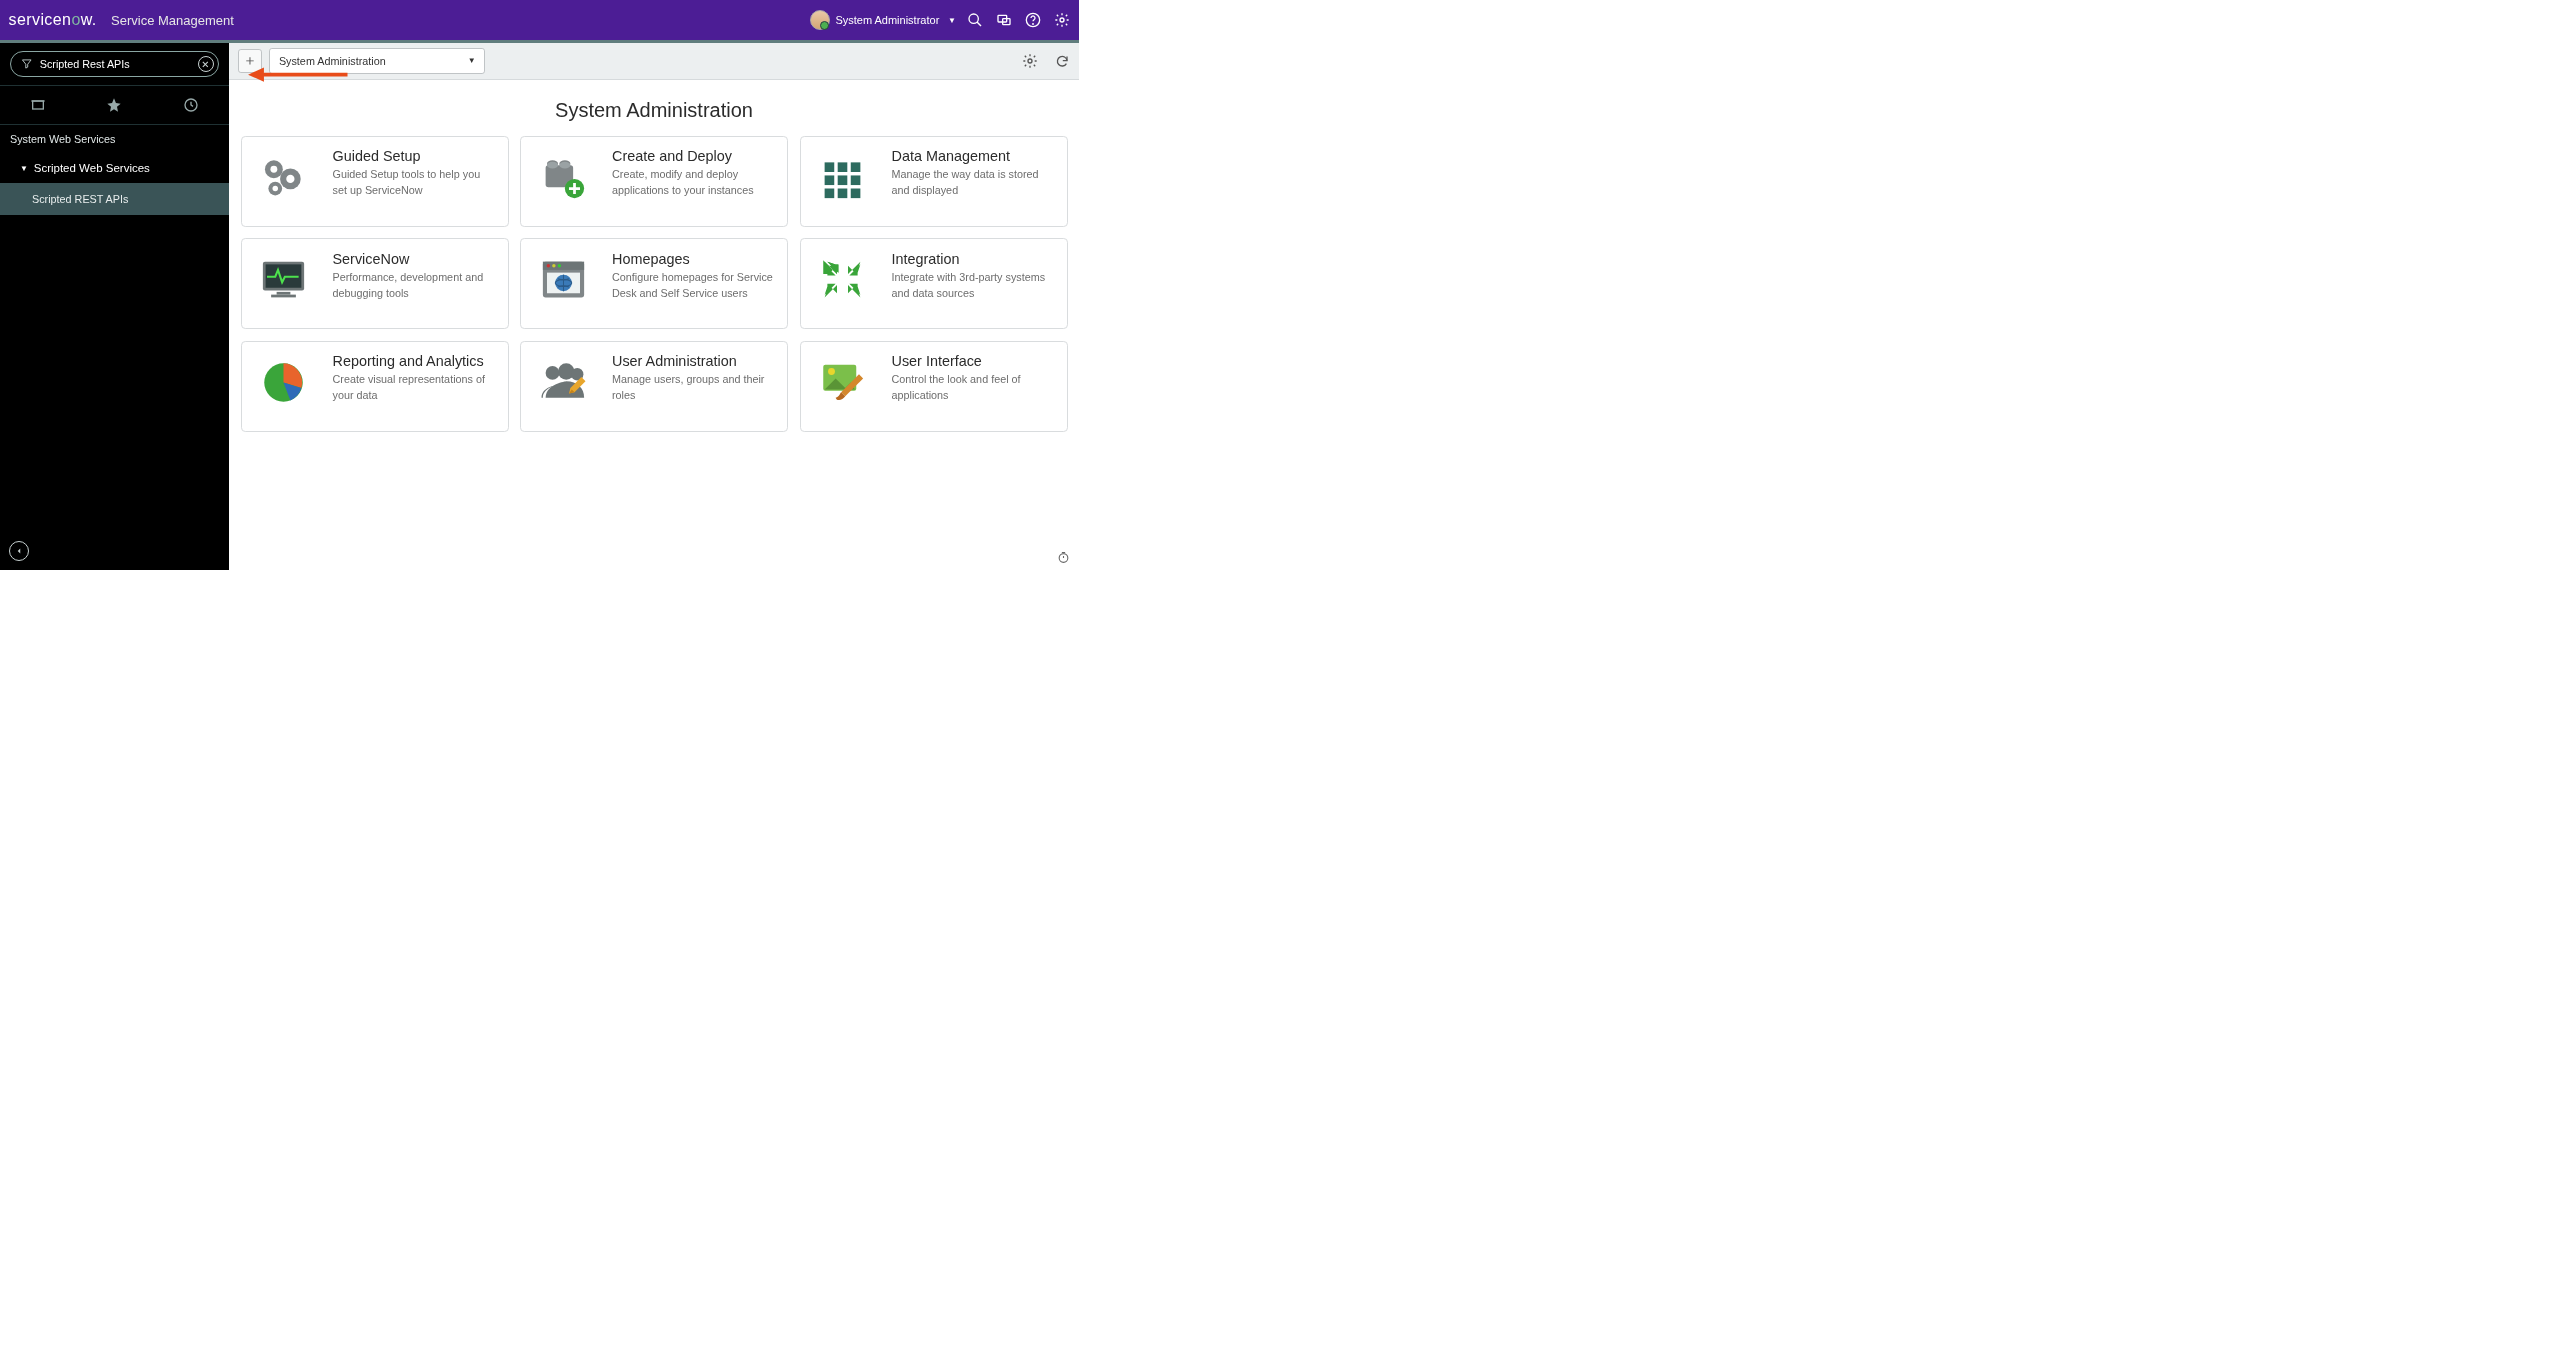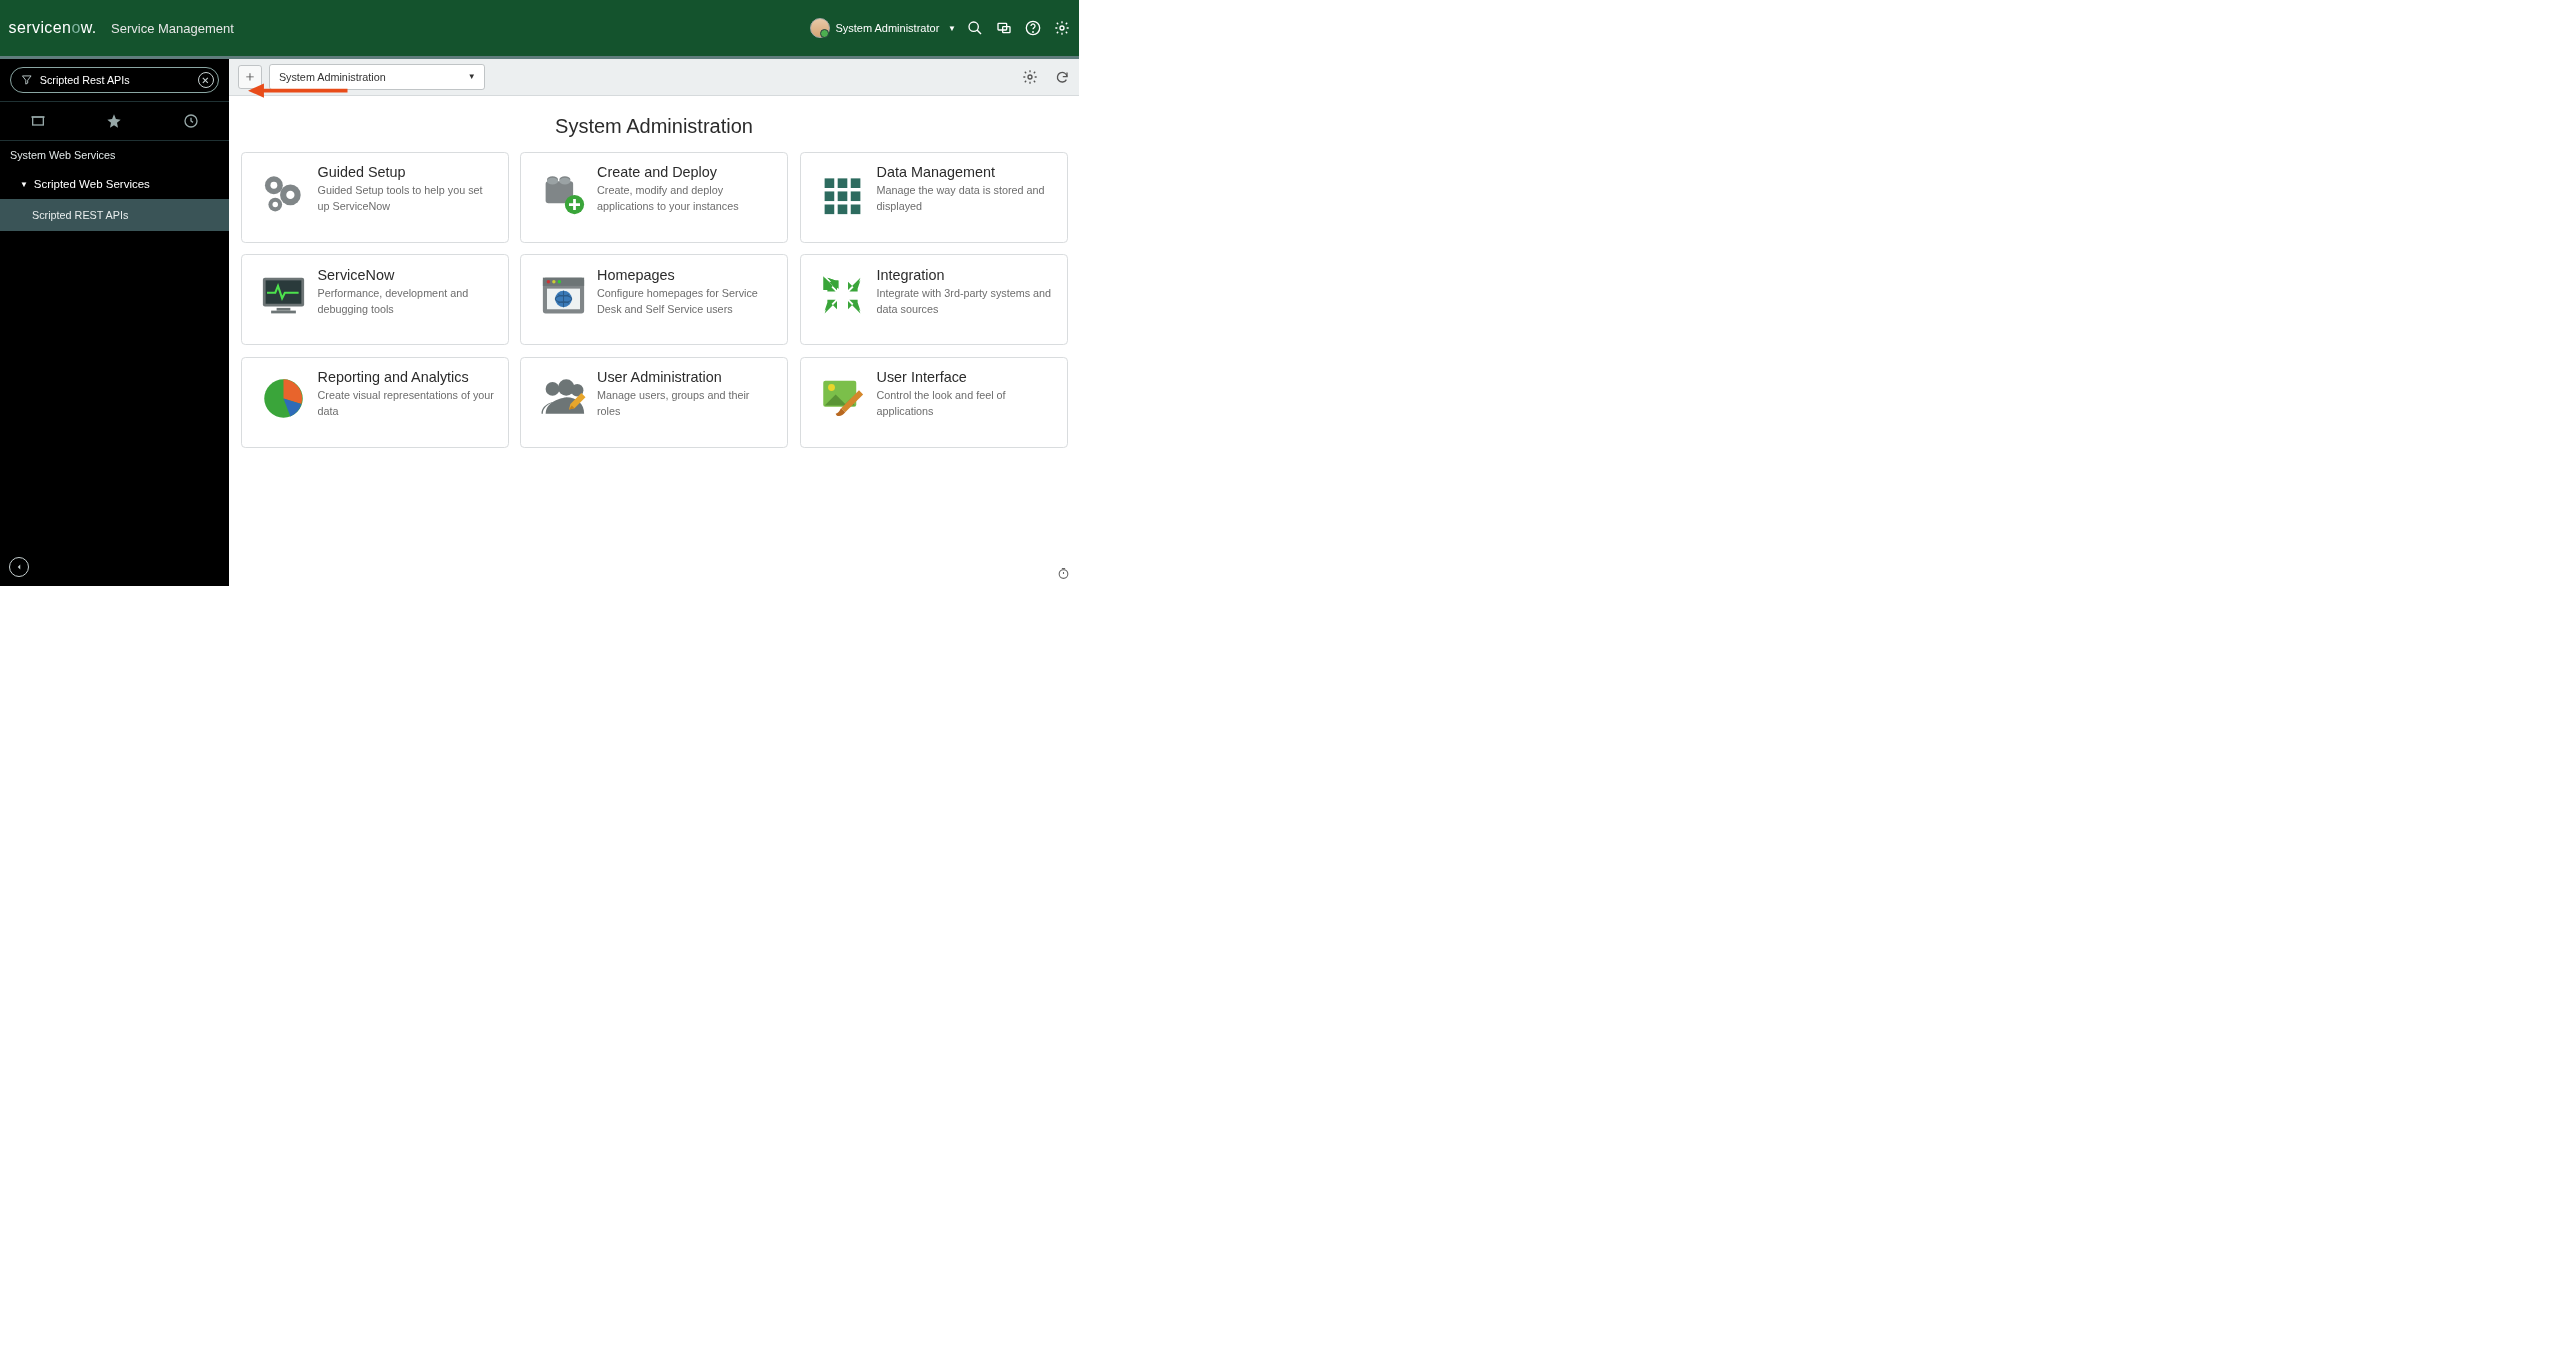--- a/index.html
+++ b/index.html
@@ -1,19 +1,19 @@
 <!DOCTYPE html>
 <html style="font-size:11.5px"><head>
 <meta charset="utf-8">
 <style>
   * { box-sizing: border-box; margin: 0; padding: 0; }
   body { font-family: -apple-system, BlinkMacSystemFont, "Segoe UI", Arial, sans-serif; background: #fff; color: #333; width: 1079px; }
   
   
-  .header { background: #14532d; height: 56px; display: flex; align-items: center; padding: 0 8.6px; color: #fff; }
+  .header { background: #4c1d95; height: 40px; display: flex; align-items: center; padding: 0 8.6px; color: #fff; }
   .logo { font-size: 16px; font-weight: 500; letter-spacing: 0.4px; margin-right: 14.4px; display: flex; align-items: baseline; }
   .logo .o { color: #81b5a1; }
   .header-title { font-size: 13px; color: #e6e6e6; font-weight: 400; }
   .header-spacer { flex: 1; }
   .user-block { display: flex; align-items: center; gap: 5.8px; margin-right: 11.5px; }
   .avatar { width: 20px; height: 20px; border-radius: 50%; background: linear-gradient(#e8c9a8, #d4a574); position: relative; border: 0.7px solid #aaa; }
   .avatar::after { content:""; position:absolute; bottom:-0.7px; right:-0.7px; width:7.2px; height:7.2px; background:#4caf50; border-radius:50%; border:1.4px solid #293e40; }
   .user-name { font-size: 11px; color: #fff; }
   .user-caret { color:#fff; font-size:8px; margin-left:2.9px; }
   .hdr-icons { display: flex; align-items: center; gap: 13px; }
@@ -53,21 +53,21 @@
   .toolbar { height:37px; background:#eceff0; border-bottom:0.7px solid #d6dadc; display:flex; align-items:center; padding:0 8.6px; gap:7.2px; }
   .tb-add { width:24.5px; height:24.5px; background:#f8f9f9; border:0.7px solid #c0c4c6; border-radius:2.9px; display:flex; align-items:center; justify-content:center; font-size:14.4px; color:#555; cursor:pointer; }
   .tb-select { height:26px; width:216px; background:#fff; border:0.7px solid #c0c4c6; border-radius:2.9px; display:flex; align-items:center; justify-content:space-between; padding:0 8.6px; font-size:10.8px; color:#333; cursor:pointer; }
   .tb-select .caret { font-size:8px; }
   .tb-spacer { flex:1; }
   .tb-icon { width:17.3px; height:17.3px; display:flex; align-items:center; justify-content:center; color:#555; cursor:pointer; margin-left:7.2px; }
   
   .page-title { text-align:center; font-size:20px; color:#2b2b2b; padding:18.7px 0 14.4px; }
   
   .cards { display:grid; grid-template-columns: repeat(3, 268px); gap:11.5px; padding:0 11.5px 11.5px; }
-  .card { border:0.7px solid #d9dcde; border-radius:4.3px; padding:11.5px 13px; display:flex; gap:5px; min-height:91px; cursor:pointer; }
+  .card { border:0.7px solid #d9dcde; border-radius:4.3px; padding:11.5px 13px; display:flex; gap:20px; min-height:91px; cursor:pointer; }
   .card-icon { width:58px; height:58px; flex-shrink:0; display:flex; align-items:center; justify-content:center; color:#7d8688; }
   .card-body { flex:1; }
   .card-title { font-size:14.4px; color:#2b2b2b; margin-bottom:2.9px; }
   .card-desc { font-size:10.8px; color:#6d6d6d; line-height:1.45; }
   
   .timer-ic { position:absolute; bottom:4.3px; right:8.6px; color:#666; }
 </style>
 </head>
 <body>
 

